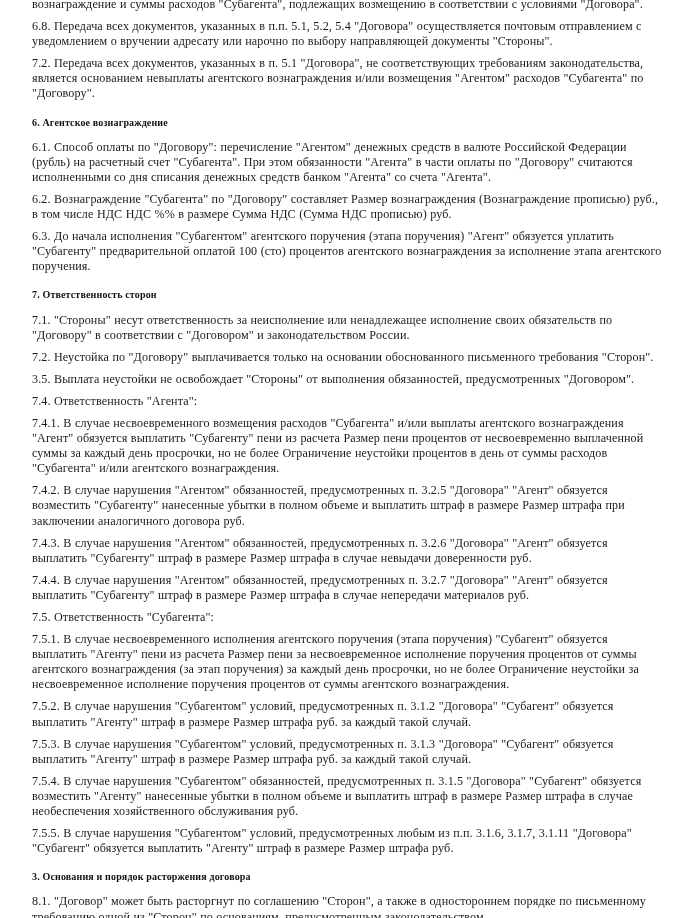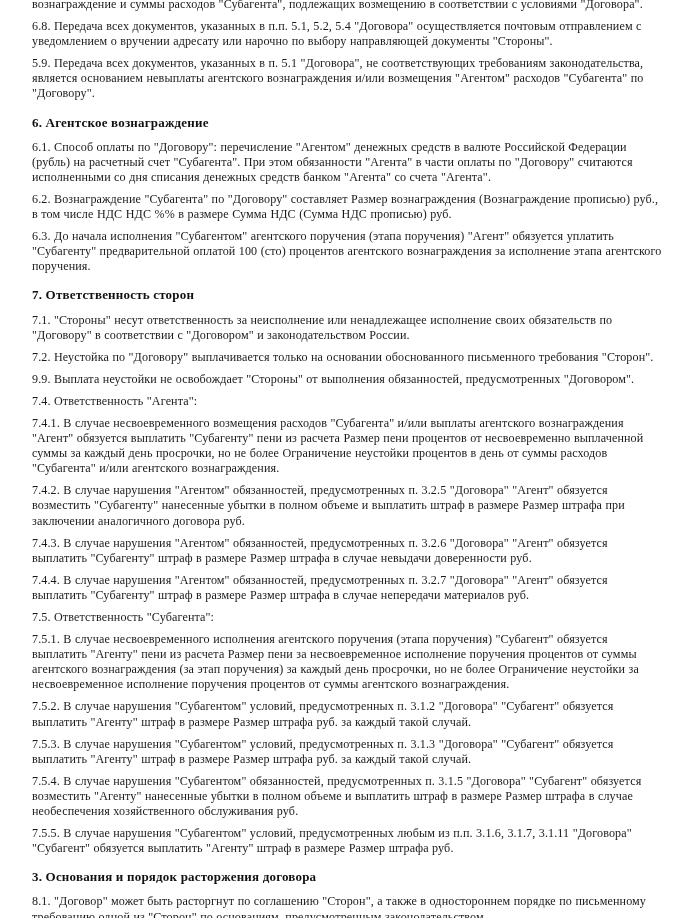--- a/index.html
+++ b/index.html
@@ -33,46 +33,46 @@
     text-align: left;
     letter-spacing: 0.01em;
     word-spacing: 0.02em;
     color: #1a1a1a;
   }
   p.para.first {
     margin-top: -3px;
   }
   h2.heading {
     margin: 14px 0 10px 0;
-    font-size: 13px;
+    font-size: 10px;
     line-height: 15.1px;
     font-weight: bold;
     letter-spacing: 0.015em;
     color: #111111;
   }
   h2.heading.tight {
     margin-top: 13px;
   }
 </style>
 </head>
 <body>
 
 <div class="page">
   <div class="doc-body" id="doc-body">
       <p class="para first" id="para-5-7-continuation">вознаграждение и суммы расходов "Субагента", подлежащих возмещению в соответствии с условиями "Договора".</p>
       <p class="para" id="para-5-8">6.8. Передача всех документов, указанных в п.п. 5.1, 5.2, 5.4 "Договора" осуществляется почтовым отправлением с уведомлением о вручении адресату или нарочно по выбору направляющей документы "Стороны".</p>
-      <p class="para" id="para-5-9">5.9. Передача всех документов, указанных в п. 5.1 "Договора", не соответствующих требованиям законодательства, является основанием невыплаты агентского вознаграждения и/или возмещения "Агентом" расходов "Субагента" по "Договору".</p>
+      <p class="para" id="para-5-9">7.2. Передача всех документов, указанных в п. 5.1 "Договора", не соответствующих требованиям законодательства, является основанием невыплаты агентского вознаграждения и/или возмещения "Агентом" расходов "Субагента" по "Договору".</p>
       <h2 class="heading tight" id="heading-6">6. Агентское вознаграждение</h2>
       <p class="para" id="para-6-1">6.1. Способ оплаты по "Договору": перечисление "Агентом" денежных средств в валюте Российской Федерации (рубль) на расчетный счет "Субагента". При этом обязанности "Агента" в части оплаты по "Договору" считаются исполненными со дня списания денежных средств банком "Агента" со счета "Агента".</p>
       <p class="para" id="para-6-2">6.2. Вознаграждение "Субагента" по "Договору" составляет Размер вознаграждения (Вознаграждение прописью) руб., в том числе НДС НДС %% в размере Сумма НДС (Сумма НДС прописью) руб.</p>
       <p class="para" id="para-6-3">6.3. До начала исполнения "Субагентом" агентского поручения (этапа поручения) "Агент" обязуется уплатить "Субагенту" предварительной оплатой 100 (сто) процентов агентского вознаграждения за исполнение этапа агентского поручения.</p>
       <h2 class="heading tight" id="heading-7">7. Ответственность сторон</h2>
       <p class="para" id="para-7-1">7.1. "Стороны" несут ответственность за неисполнение или ненадлежащее исполнение своих обязательств по "Договору" в соответствии с "Договором" и законодательством России.</p>
       <p class="para" id="para-7-2">7.2. Неустойка по "Договору" выплачивается только на основании обоснованного письменного требования "Сторон".</p>
-      <p class="para" id="para-7-3">9.9. Выплата неустойки не освобождает "Стороны" от выполнения обязанностей, предусмотренных "Договором".</p>
+      <p class="para" id="para-7-3">3.5. Выплата неустойки не освобождает "Стороны" от выполнения обязанностей, предусмотренных "Договором".</p>
       <p class="para" id="para-7-4">7.4. Ответственность "Агента":</p>
       <p class="para" id="para-7-4-1">7.4.1. В случае несвоевременного возмещения расходов "Субагента" и/или выплаты агентского вознаграждения "Агент" обязуется выплатить "Субагенту" пени из расчета Размер пени процентов от несвоевременно выплаченной суммы за каждый день просрочки, но не более Ограничение неустойки процентов в день от суммы расходов "Субагента" и/или агентского вознаграждения.</p>
       <p class="para" id="para-7-4-2">7.4.2. В случае нарушения "Агентом" обязанностей, предусмотренных п. 3.2.5 "Договора" "Агент" обязуется возместить "Субагенту" нанесенные убытки в полном объеме и выплатить штраф в размере Размер штрафа при заключении аналогичного договора руб.</p>
       <p class="para" id="para-7-4-3">7.4.3. В случае нарушения "Агентом" обязанностей, предусмотренных п. 3.2.6 "Договора" "Агент" обязуется выплатить "Субагенту" штраф в размере Размер штрафа в случае невыдачи доверенности руб.</p>
       <p class="para" id="para-7-4-4">7.4.4. В случае нарушения "Агентом" обязанностей, предусмотренных п. 3.2.7 "Договора" "Агент" обязуется выплатить "Субагенту" штраф в размере Размер штрафа в случае непередачи материалов руб.</p>
       <p class="para" id="para-7-5">7.5. Ответственность "Субагента":</p>
       <p class="para" id="para-7-5-1">7.5.1. В случае несвоевременного исполнения агентского поручения (этапа поручения) "Субагент" обязуется выплатить "Агенту" пени из расчета Размер пени за несвоевременное исполнение поручения процентов от суммы агентского вознаграждения (за этап поручения) за каждый день просрочки, но не более Ограничение неустойки за несвоевременное исполнение поручения процентов от суммы агентского вознаграждения.</p>
       <p class="para" id="para-7-5-2">7.5.2. В случае нарушения "Субагентом" условий, предусмотренных п. 3.1.2 "Договора" "Субагент" обязуется выплатить "Агенту" штраф в размере Размер штрафа руб. за каждый такой случай.</p>
       <p class="para" id="para-7-5-3">7.5.3. В случае нарушения "Субагентом" условий, предусмотренных п. 3.1.3 "Договора" "Субагент" обязуется выплатить "Агенту" штраф в размере Размер штрафа руб. за каждый такой случай.</p>
       <p class="para" id="para-7-5-4">7.5.4. В случае нарушения "Субагентом" обязанностей, предусмотренных п. 3.1.5 "Договора" "Субагент" обязуется возместить "Агенту" нанесенные убытки в полном объеме и выплатить штраф в размере Размер штрафа в случае необеспечения хозяйственного обслуживания руб.</p>

